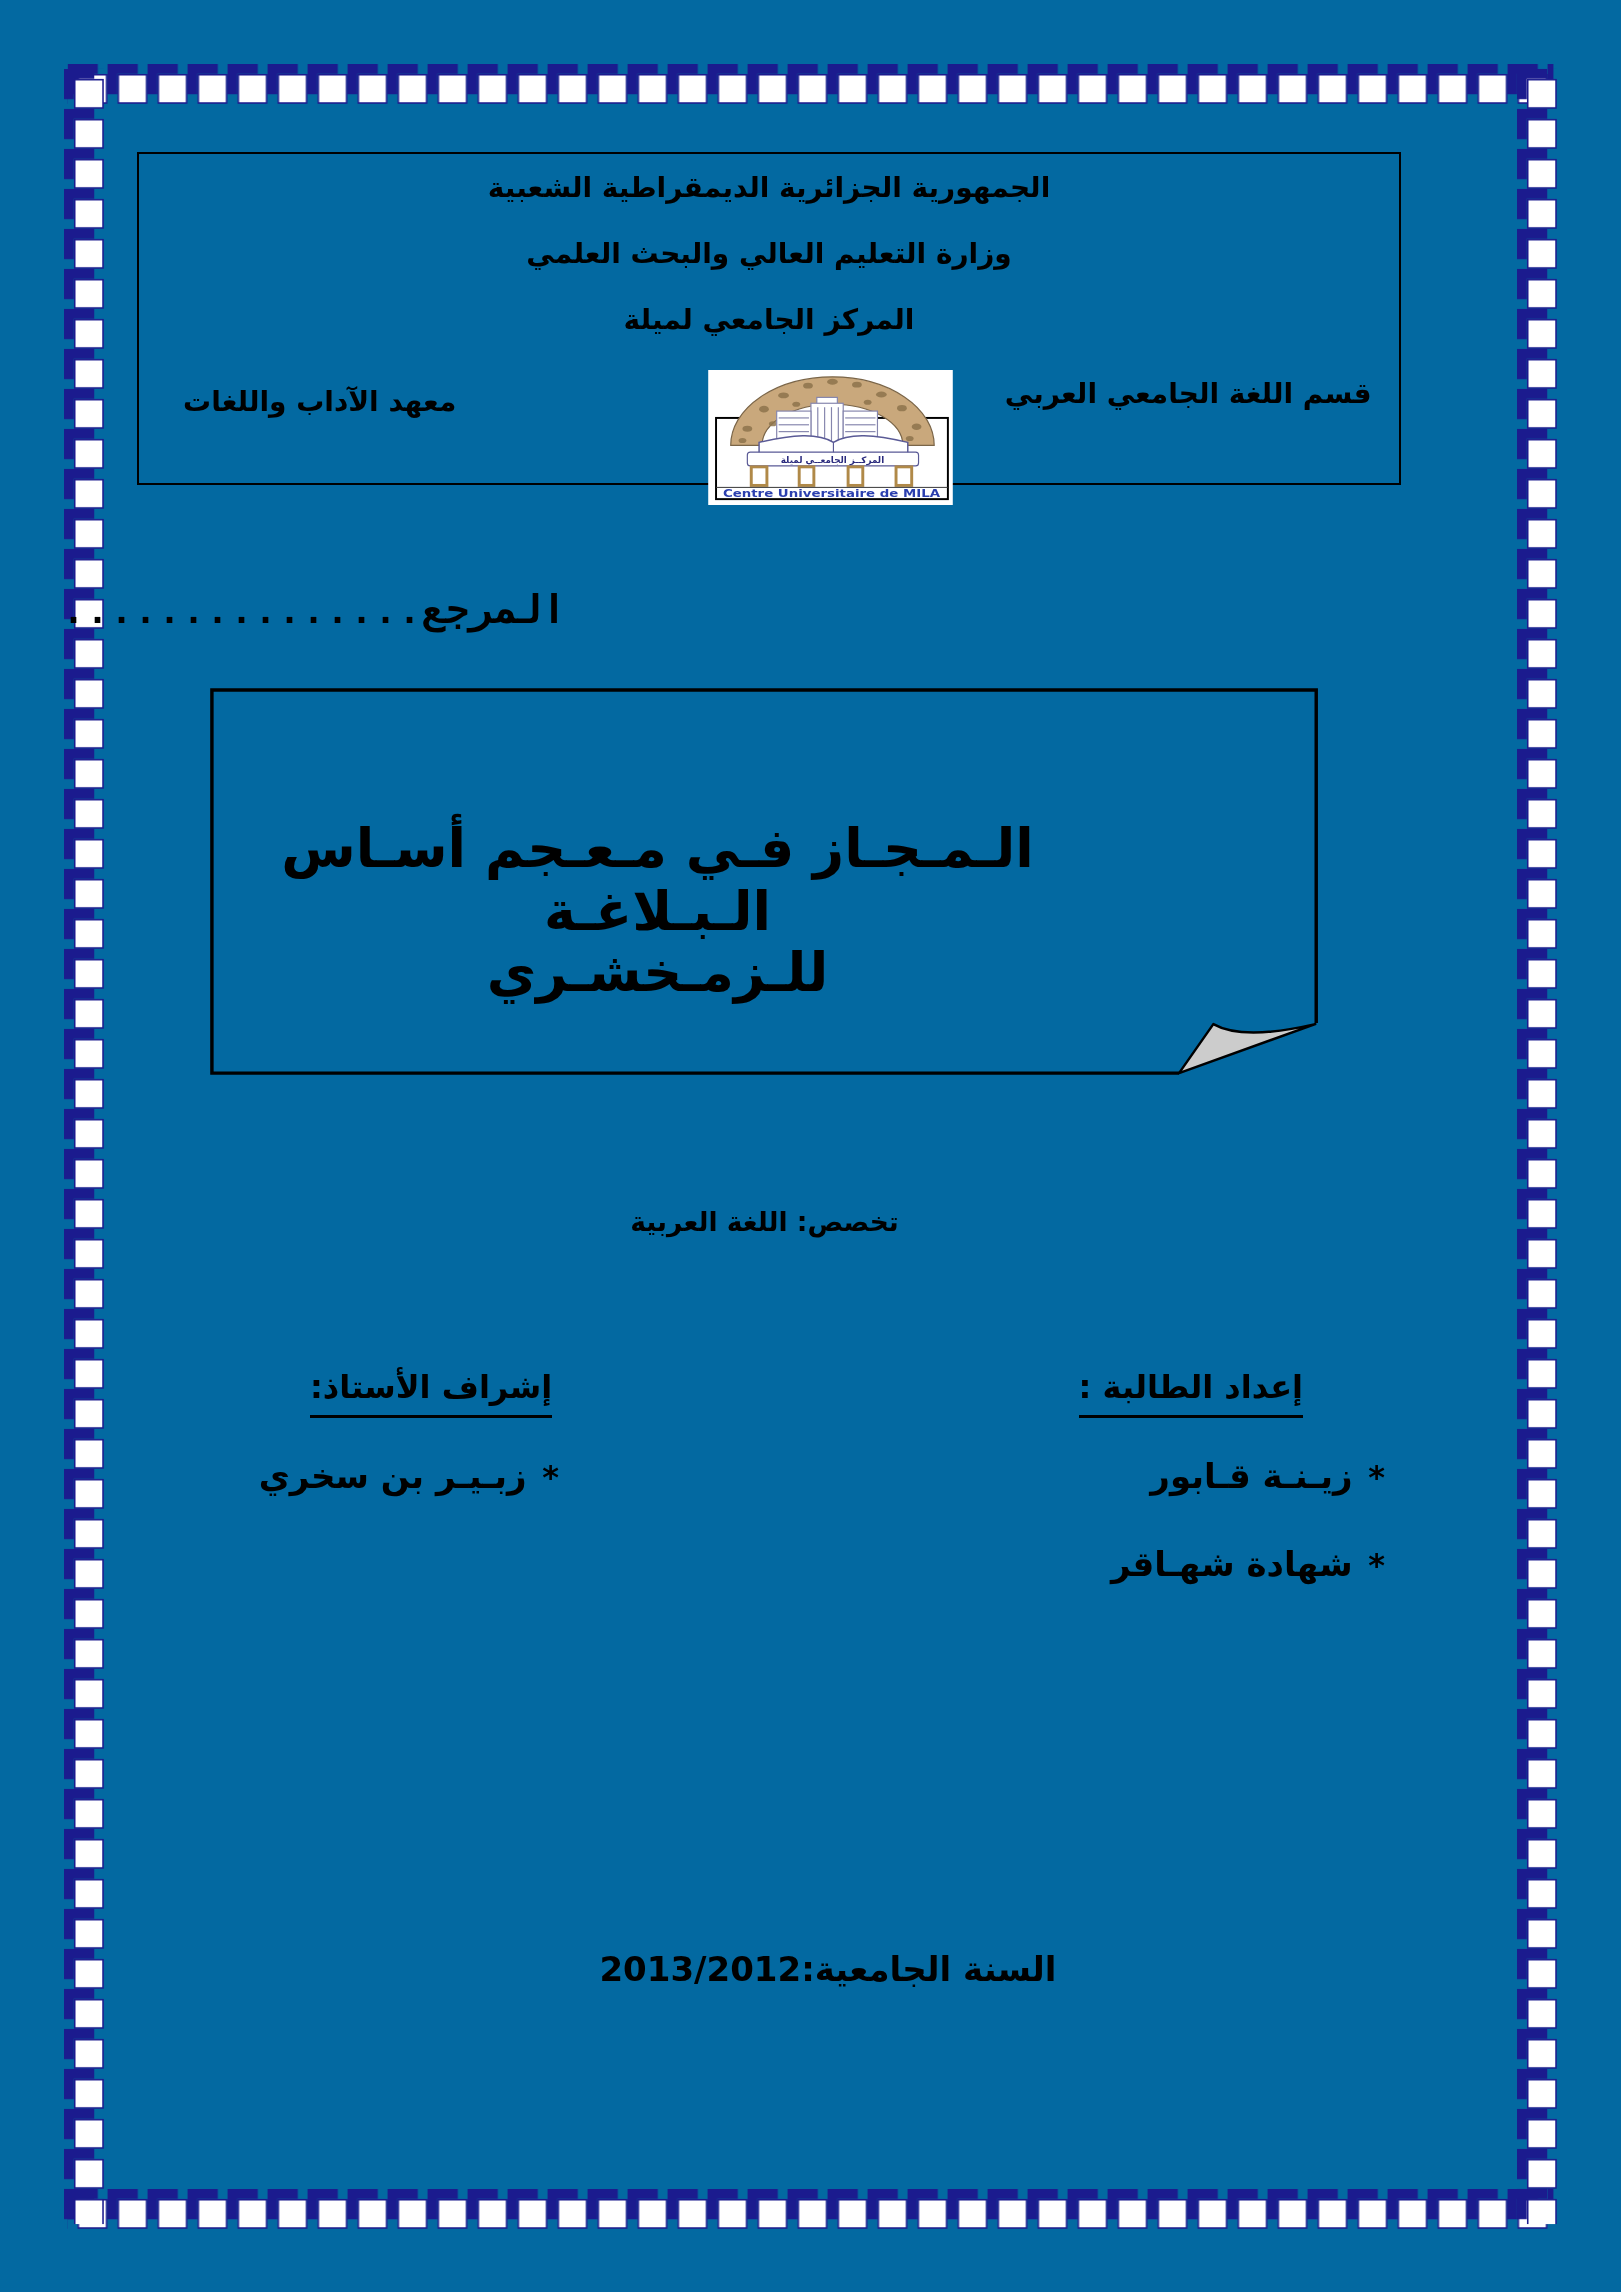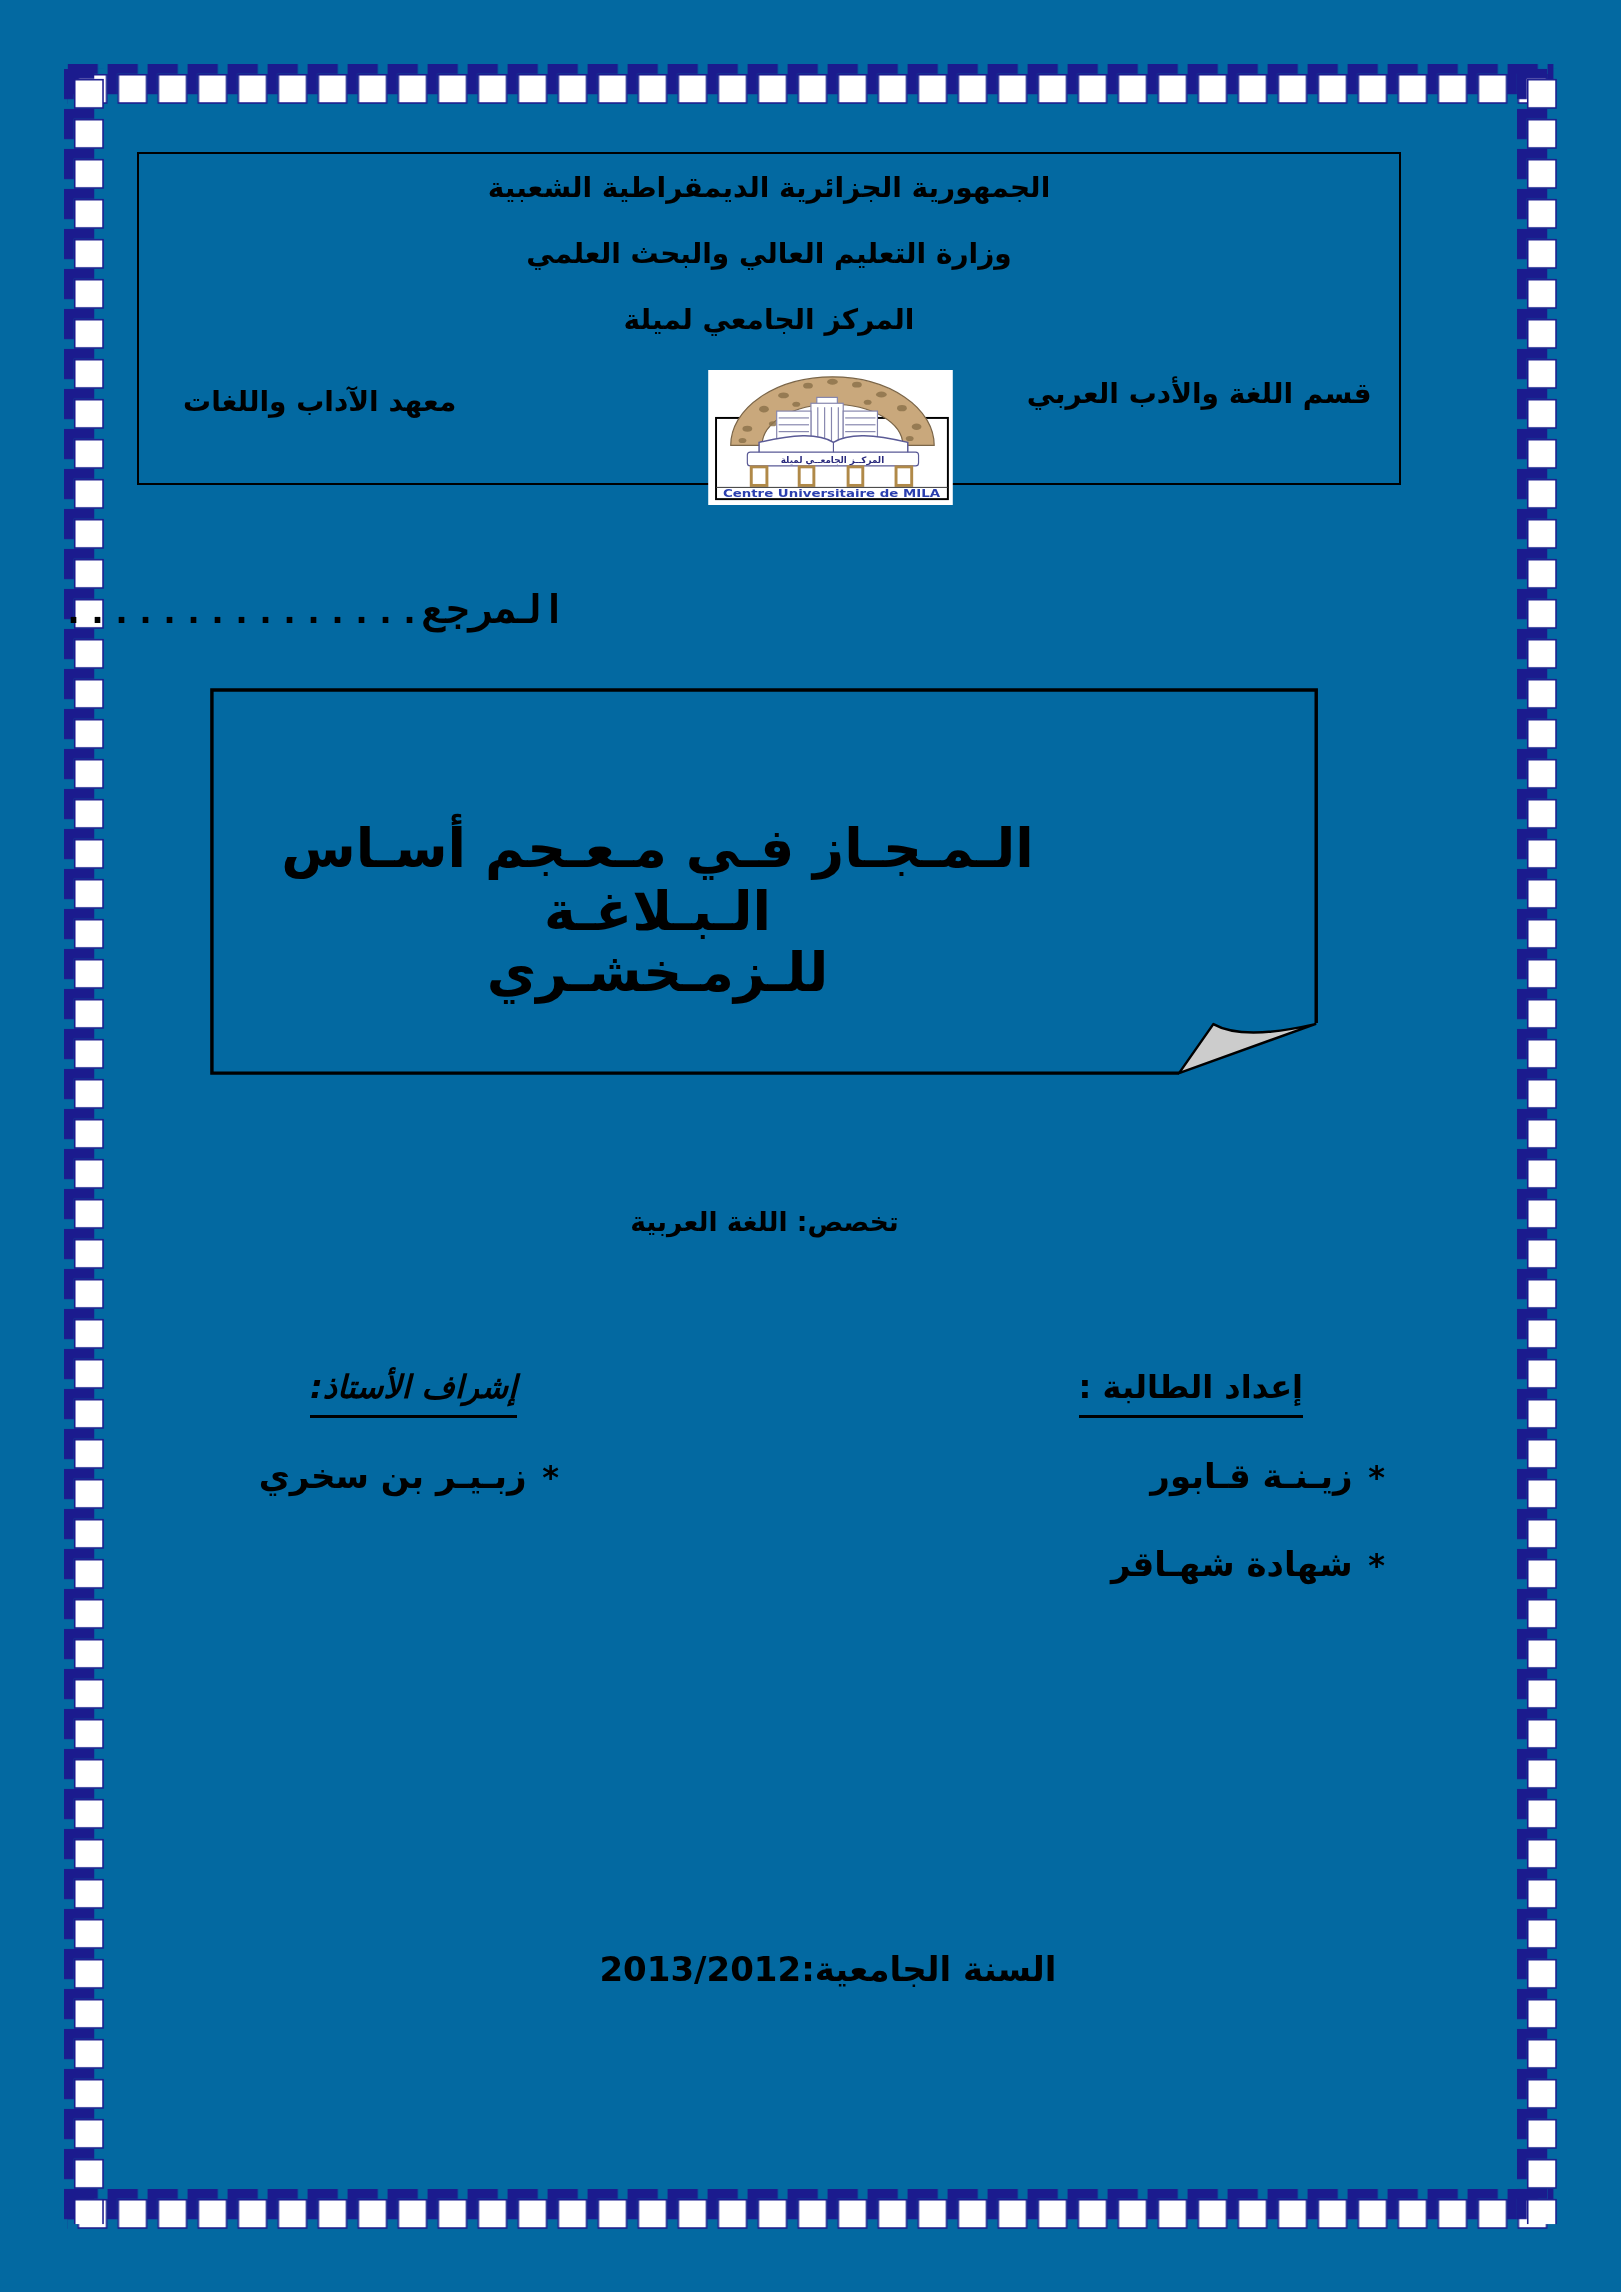--- a/index.html
+++ b/index.html
@@ -27,21 +27,21 @@
   
   #title-frame{left:208px;top:686px;width:1119px;height:394px;}
   .title-line{left:211px;width:893px;text-align:center;font-size:54px;direction:rtl;letter-spacing:1px;}
   .title1{top:817px;}
   .title2{top:941px;}
   .memoir{left:137px;top:1135px;width:1255px;text-align:center;font-size:26.5px;direction:rtl;}
   .specialty{left:137px;top:1206px;width:1255px;text-align:center;font-size:26.5px;direction:rtl;}
   
   .sec-label{font-size:32px;direction:rtl;border-bottom:3.9px solid #000;padding-bottom:8.8px;}
   .prep-label{right:318px;top:1368px;}
-  .sup-label{left:310px;top:1368px;font-style:italic;}
+  .sup-label{left:310px;top:1368px;}
   .name-row{display:flex;direction:rtl;align-items:baseline;gap:15.7px;font-size:34px;}
   .stud1{right:236px;top:1456px;}
   .stud2{right:236px;top:1544px;}
   .supname{right:1062px;top:1456px;}
   .star{font-size:32px;}
   
   .year{left:181px;top:1949px;width:1294px;text-align:center;font-size:34px;direction:rtl;}
 </style>
 </head>
 <body>
@@ -67,21 +67,21 @@
       <rect width="100%" height="100%" fill="url(#chain)"></rect>
     </svg>
   <svg id="b-right" class="strip" viewBox="0 0 41 2209" width="40" height="2165">
       <rect width="100%" height="100%" fill="url(#chain)"></rect>
     </svg>
 
   <div class="abs header-box">
     <span class="hline hline1">الجمهورية الجزائرية الديمقراطية الشعبية</span>
     <span class="hline hline2">وزارة التعليم العالي والبحث العلمي</span>
     <span class="hline hline3">المركز الجامعي لميلة</span>
-    <span class="dept">قسم اللغة والأدب العربي</span>
+    <span class="dept">قسم اللغة الجامعي العربي</span>
     <span class="inst">معهد الآداب واللغات</span>
   </div>
 
   <svg id="logo" class="abs" viewBox="0 0 250 138">
     <rect x="0" y="0" width="250" height="138" fill="#ffffff"></rect>
 
     <rect x="8" y="49" width="237" height="83" fill="#ffffff" stroke="#000000" stroke-width="2"></rect>
 
     <g>
       <path d="M23,77 A104,70 0 0 1 231,77 L199,77 A72,42 0 0 0 55,77 Z" fill="#c9a87c" stroke="#7a6548" stroke-width="1.2"></path>

